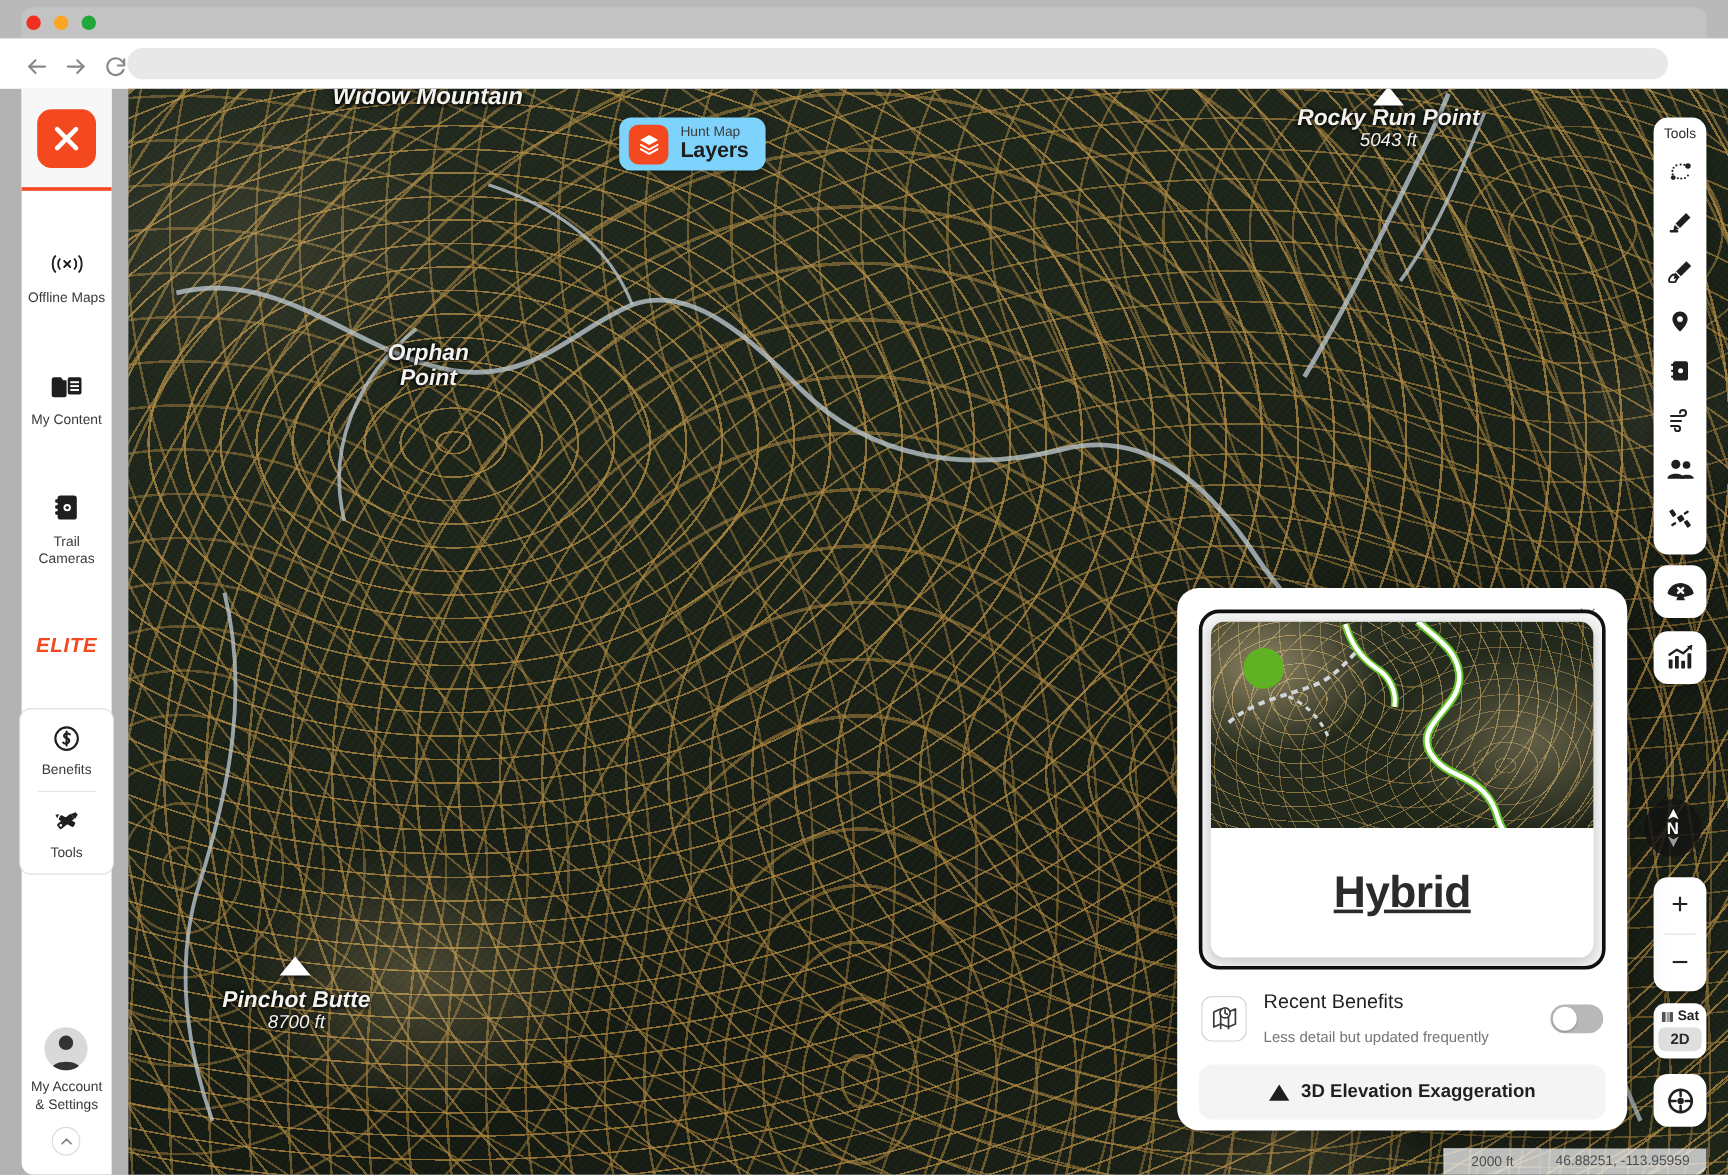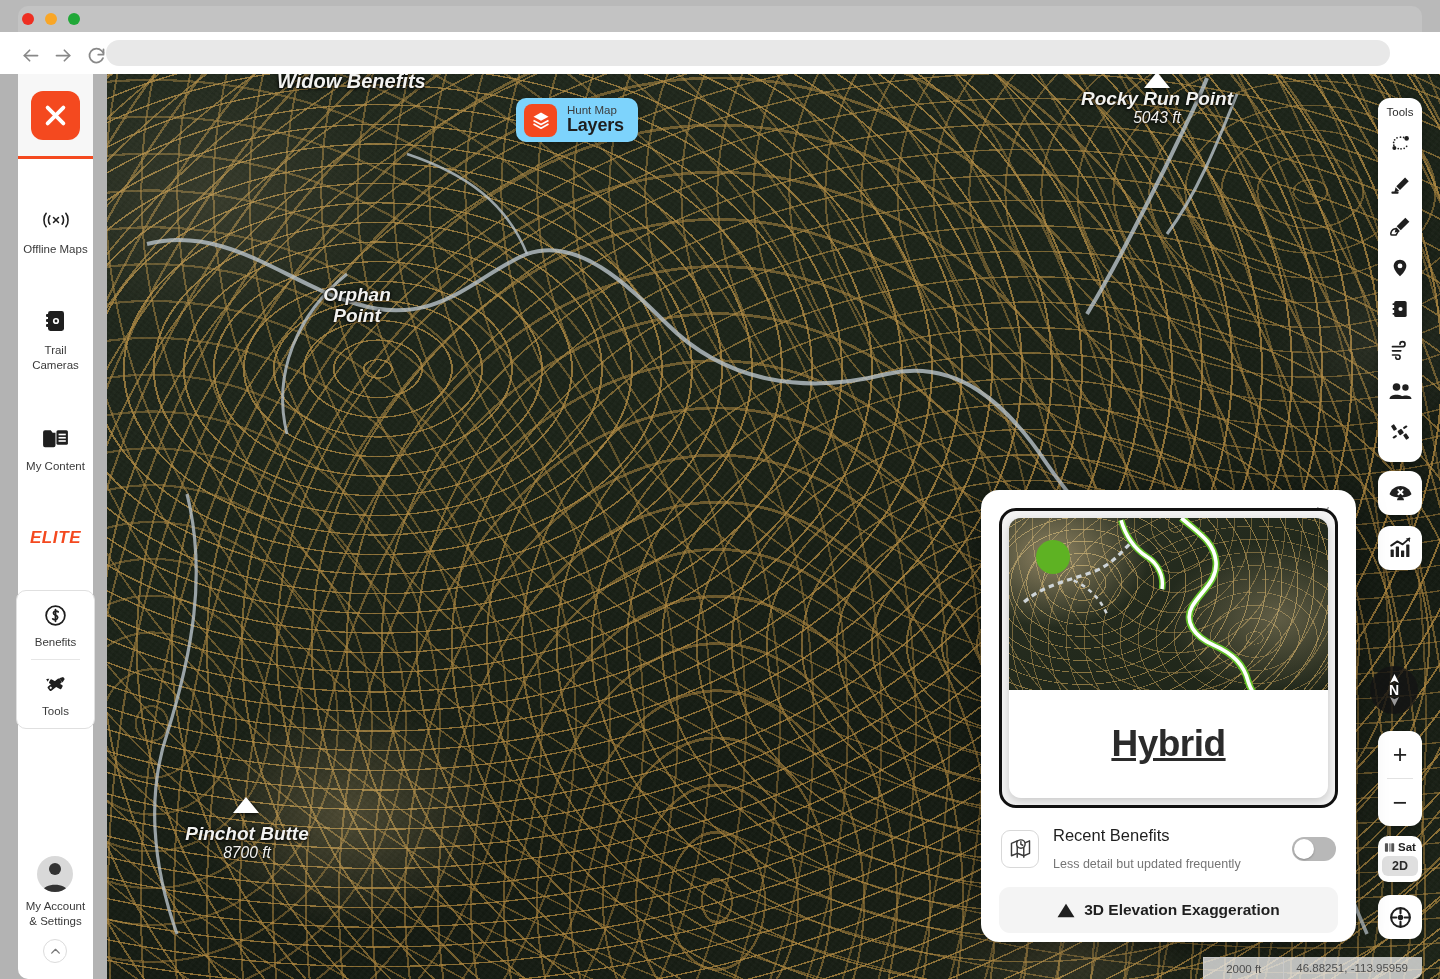--- a/index.html
+++ b/index.html
@@ -337,21 +337,21 @@
       <path d="M40 170 C 120 150, 180 210, 250 230 C 330 255, 370 200, 420 180 C 470 162, 520 210, 560 250 C 620 310, 700 320, 780 300 C 850 284, 900 330, 940 390 C 975 442, 1010 470, 1060 480" stroke-width="4"></path>
       <path d="M980 240 C 1010 190, 1035 140, 1060 90 C 1075 58, 1090 30, 1100 4" stroke-width="4"></path>
       <path d="M1060 160 C 1090 120, 1110 70, 1130 20" stroke-width="3"></path>
       <path d="M80 420 C 100 500, 85 580, 60 660 C 40 720, 45 790, 70 860" stroke-width="3.2"></path>
       <path d="M240 200 C 190 240, 165 300, 180 360" stroke-width="3"></path>
       <path d="M1060 480 C 1110 520, 1150 580, 1180 660 C 1205 728, 1230 790, 1260 860" stroke-width="3.6"></path>
       <path d="M420 180 C 400 130, 360 100, 300 80" stroke-width="2.6"></path>
     </svg>
 
     <div class="mlabel" style="left:170px; top:-4px; font-size:20px;">
-      <span>Widow Benefits</span>
+      <span>Widow Mountain</span>
     </div>
 
     <div class="peak-tri" style="left:1037px; top:-2px;"></div>
     <div class="mlabel" style="left:920px; top:14px; width:260px; font-size:19px;">
       <span>Rocky Run Point</span>
       <span class="elev">5043 ft</span>
     </div>
 
     <div class="mlabel" style="left:150px; top:210px; width:200px; font-size:19px;">
       <span>Orphan<br>Point</span>
@@ -383,43 +383,43 @@
           <path d="M24.5 6 C 26.7 8.2, 26.7 13.8, 24.5 16"></path>
           <line x1="14" y1="8" x2="20" y2="14"></line>
             <line x1="20" y1="8" x2="14" y2="14"></line>
         </svg>
       </span>
       <span class="nav-label">Offline Maps</span>
     </div>
 
     <div class="nav-item">
       <span class="ico">
+        <svg width="27" height="21" viewBox="0 0 28 22">
+          <path d="M1 5.5 a2 2 0 0 1 2-2 h6 l2 2.6 h3 v13 a2 2 0 0 1-2 2 H3 a2 2 0 0 1-2-2z" fill="#1f1f1f"></path>
+          <rect x="15" y="3.5" width="12" height="15" rx="1.6" fill="#1f1f1f"></rect>
+          <rect x="17.2" y="7" width="7.6" height="1.7" fill="#fff"></rect>
+          <rect x="17.2" y="10.4" width="7.6" height="1.7" fill="#fff"></rect>
+          <rect x="17.2" y="13.8" width="7.6" height="1.7" fill="#fff"></rect>
+        </svg>
+      </span>
+      <span class="nav-label">My Content</span>
+    </div>
+
+    <div class="nav-item">
+      <span class="ico">
         <svg width="22" height="24" viewBox="0 0 22 24">
           <rect x="3" y="2" width="16" height="20" rx="2.4" fill="#1f1f1f"></rect>
           <rect x="1" y="5" width="3" height="3" rx="1" fill="#1f1f1f"></rect>
           <rect x="1" y="10" width="3" height="3" rx="1" fill="#1f1f1f"></rect>
           <rect x="1" y="15" width="3" height="3" rx="1" fill="#1f1f1f"></rect>
           <circle cx="11" cy="12" r="3.1" fill="#fff"></circle>
           <circle cx="11" cy="12" r="1.4" fill="#1f1f1f"></circle>
         </svg>
       </span>
       <span class="nav-label">Trail Cameras</span>
-    </div>
-
-    <div class="nav-item">
-      <span class="ico">
-        <svg width="27" height="21" viewBox="0 0 28 22">
-          <path d="M1 5.5 a2 2 0 0 1 2-2 h6 l2 2.6 h3 v13 a2 2 0 0 1-2 2 H3 a2 2 0 0 1-2-2z" fill="#1f1f1f"></path>
-          <rect x="15" y="3.5" width="12" height="15" rx="1.6" fill="#1f1f1f"></rect>
-          <rect x="17.2" y="7" width="7.6" height="1.7" fill="#fff"></rect>
-          <rect x="17.2" y="10.4" width="7.6" height="1.7" fill="#fff"></rect>
-          <rect x="17.2" y="13.8" width="7.6" height="1.7" fill="#fff"></rect>
-        </svg>
-      </span>
-      <span class="nav-label">My Content</span>
     </div>
 
     <div class="elite">ELITE</div>
 
     <div class="elite-box">
       <div class="elite-row">
         <svg width="25" height="25" viewBox="0 0 24 24" fill="none" stroke="#1f1f1f" stroke-width="1.7">
           <circle cx="12" cy="12" r="9"></circle>
           <path d="M14.6 8.6 C 13.8 7.7, 10.4 7.3, 10 9.6 C 9.6 11.9, 14.4 11.3, 14.1 13.9 C 13.8 16.4, 10.2 16.4, 9.3 15.2" stroke-linecap="round"></path>
           <line x1="12" y1="6.4" x2="12" y2="17.6" stroke-linecap="round"></line>

